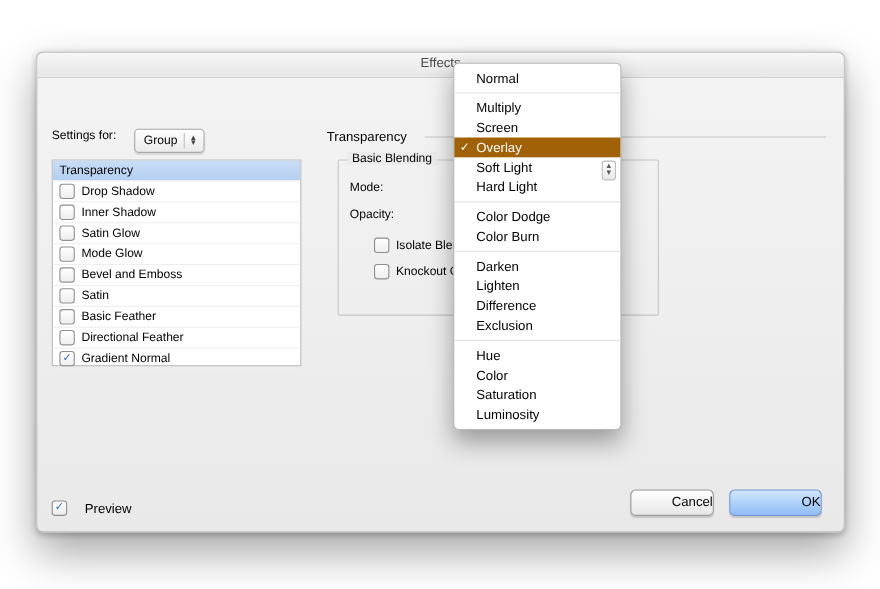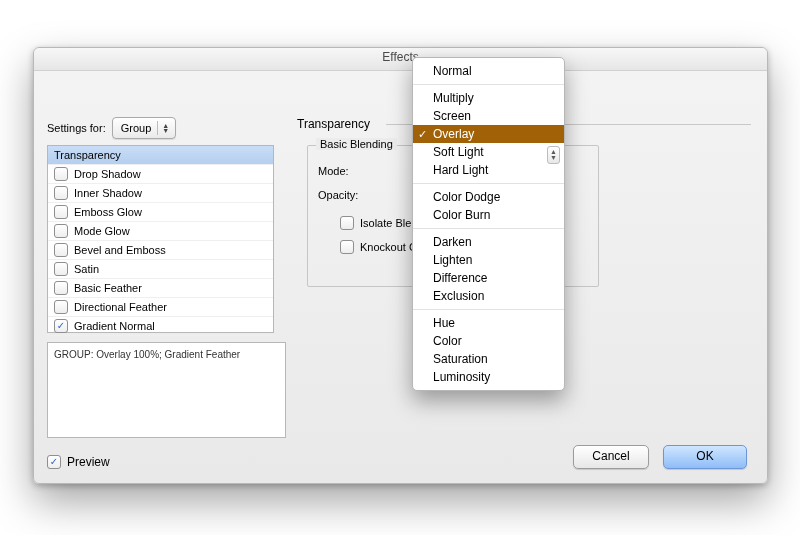--- a/index.html
+++ b/index.html
@@ -2,21 +2,21 @@
 <html><head>
 <meta charset="utf-8">
 <style>
 html,body{margin:0;padding:0;font-family:"Lucida Grande","Helvetica Neue",Arial,sans-serif;font-size:11px;color:#000;background:#fff}
 .stage{width:800px;height:535px;position:relative;background:#fff}
 .dialog{position:absolute;left:33px;top:47px;width:733px;height:435px;background:linear-gradient(#f4f4f4,#e9e9e9);border:1px solid #b8b8b8;border-radius:6px;box-shadow:0 18px 40px rgba(0,0,0,.35),0 2px 6px rgba(0,0,0,.25)}
 .titlebar{height:20px;text-align:center;font-size:12px;color:#4a4a4a;padding-top:2px;border-bottom:1px solid #d0d0d0;background:linear-gradient(#f7f7f7,#e6e6e6);border-radius:6px 6px 0 0}
 .content{position:absolute;left:0;right:0;top:22px;bottom:0}
 
 .lbl{color:#000}
-.row{display:flex;align-items:center;gap:6px}
+.row{display:flex;align-items:flex-start;gap:16px}
 
 .select{display:inline-flex;align-items:center;height:20px;background:linear-gradient(#ffffff,#eaeaea);border:1px solid #a9a9a9;border-radius:4px;padding:0 6px 0 8px;box-shadow:0 1px 0 rgba(255,255,255,.7) inset,0 1px 1px rgba(0,0,0,.1)}
 .select .sep{width:1px;height:14px;background:#bdbdbd;margin:0 4px 0 6px}
 .select .arrows{display:flex;flex-direction:column;line-height:5px;font-size:7px;color:#444}
 
 .panel{position:absolute;background:#fff;border:1px solid #b7b7b7}
 .effects-list{left:13px;top:75px;width:225px;height:186px}
 .effects-list .item{display:flex;align-items:center;height:18px;padding:0 6px;border-bottom:1px solid #efefef;gap:6px}
 .effects-list .item.selected{background:linear-gradient(#c9ddf6,#b4cff0)}
 .chk{width:12px;height:12px;border:1px solid #8f8f8f;border-radius:3px;background:linear-gradient(#fff,#eee);display:inline-flex;align-items:center;justify-content:center;font-size:10px;color:#2e66c8}
@@ -28,21 +28,21 @@
 
 .section-label{position:absolute;left:263px;top:47px;font-size:12px;color:#000}
 .rule{position:absolute;left:352px;right:16px;top:54px;height:1px;background:#c8c8c8}
 
 .fieldset{position:absolute;left:273px;top:75px;width:290px;height:140px;border:1px solid #c6c6c6;border-radius:2px}
 .fieldset .legend{position:absolute;top:-8px;left:8px;background:#ececec;padding:0 4px;font-size:11px}
 .fieldset .inner{padding:14px 10px 10px 10px}
 .field-row{display:flex;align-items:center;height:22px;margin-bottom:2px}
 .field-row .flabel{width:88px;text-align:left;padding-right:6px}
 
-.btn{position:absolute;height:22px;min-width:74px;border:1px solid #9c9c9c;border-radius:5px;background:linear-gradient(#ffffff,#e7e7e7);box-shadow:0 1px 1px rgba(0,0,0,.15);text-align:center;line-height:20px;font-size:12px}
+.btn{position:absolute;height:22px;min-width:74px;border:1px solid #9c9c9c;border-radius:5px;background:linear-gradient(#ffffff,#e7e7e7);box-shadow:0 1px 1px rgba(0,0,0,.15);text-align:right;line-height:20px;font-size:12px}
 .btn.default{background:linear-gradient(#cfe6ff,#8fbdf7);border-color:#6d96d6}
 .btn.cancel{right:118px;bottom:14px}
 .btn.ok{right:20px;bottom:14px;min-width:82px}
 
 
 .menu{position:absolute;left:412px;top:57px;width:151px;background:#fff;border:1px solid #b7b7b7;border-radius:5px;box-shadow:0 10px 22px rgba(0,0,0,.35);padding:4px 0;z-index:20}
 .menu .mi{height:18px;line-height:18px;padding:0 10px 0 20px;position:relative;font-size:12px}
 .menu .mi.sel{background:#a16207;color:#fff}
 .menu .mi.sel::before{content:"✓";position:absolute;left:5px;top:0;font-size:11px}
 .menu .msep{height:1px;margin:4px 0;background:#e2e2e2}
@@ -80,21 +80,21 @@
         <div class="item">
           <span class="chk"></span>
           <span>Drop Shadow</span>
         </div>
         <div class="item">
           <span class="chk"></span>
           <span>Inner Shadow</span>
         </div>
         <div class="item">
           <span class="chk"></span>
-          <span>Emboss Glow</span>
+          <span>Satin Glow</span>
         </div>
         <div class="item">
           <span class="chk"></span>
           <span>Mode Glow</span>
         </div>
         <div class="item">
           <span class="chk"></span>
           <span>Bevel and Emboss</span>
         </div>
         <div class="item">
@@ -108,23 +108,20 @@
         <div class="item">
           <span class="chk"></span>
           <span>Directional Feather</span>
         </div>
         <div class="item">
           <span class="chk checked"></span>
           <span>Gradient Normal</span>
         </div>
       </div>
 
-      <div class="panel summary">
-        <span>GROUP: Overlay 100%; Gradient Feather</span>
-      </div>
 
       <div class="row preview-row">
         <span class="chk checked"></span>
         <span style="font-size:12px">Preview</span>
       </div>
 
       <div class="fieldset">
         <span class="legend">Basic Blending</span>
         <div class="inner">
           <div class="field-row">

